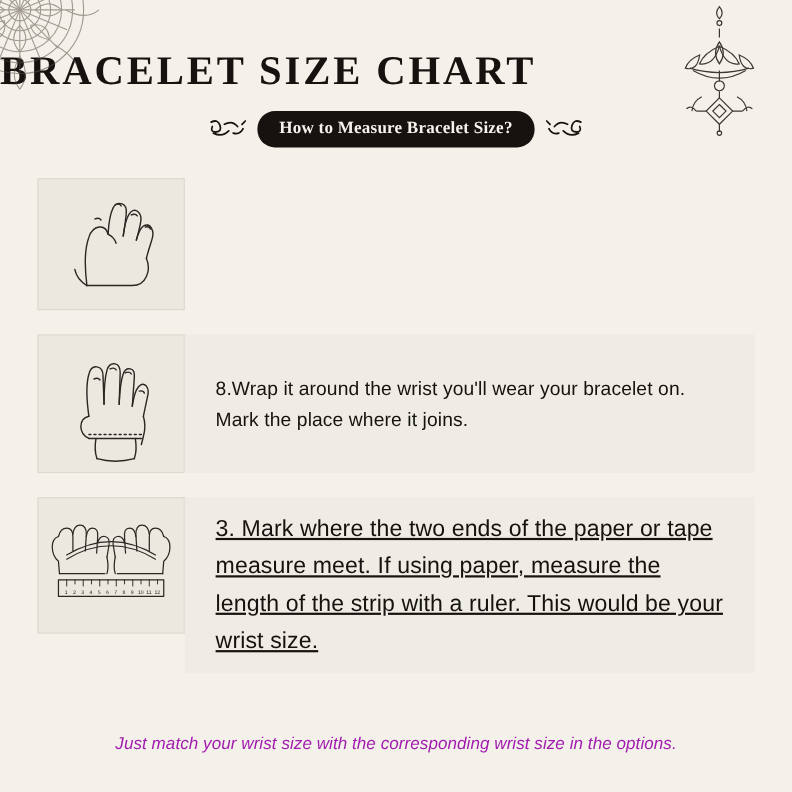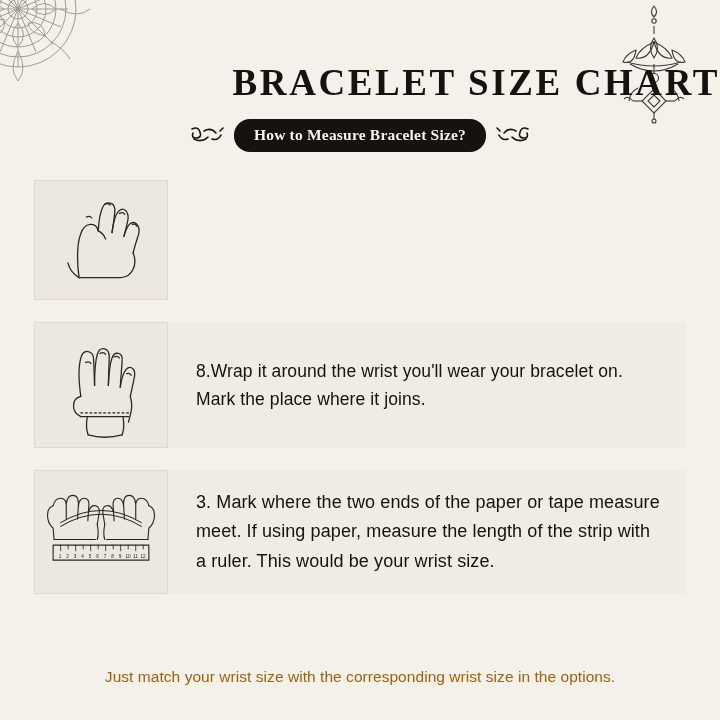--- a/index.html
+++ b/index.html
@@ -33,22 +33,22 @@
     right: 24px;
     top: 2px;
     width: 84px;
     height: 122px;
     opacity: .85;
     pointer-events: none;
   }
 
   
   .header {
-    padding-top: 64px;
-    text-align: right;
+    padding-top: 46px;
+    text-align: left;
   }
   .title {
     font-family: "Liberation Serif", serif;
     font-size: 37px;
     letter-spacing: 2.6px;
     font-weight: 700;
     color: #16120f;
     margin: 0;
     line-height: 1;
   }
@@ -106,32 +106,33 @@
     display: flex;
     align-items: center;
     padding: 12px 24px 12px 28px;
   }
   .step-text {
     font-size: 17.5px;
     line-height: 1.62;
     color: #15120f;
     letter-spacing: .1px;
   }
-  .step-3 .step-text { font-size: 18px; }
+  .step-3 .step-text { font-size: 21px; text-decoration: underline; }
 
   
   .footer {
     position: absolute;
     left: 0;
     right: 0;
     bottom: 34px;
     text-align: center;
     font-size: 15.5px;
-    color: #a16207;
+    color: #a21caf;
     letter-spacing: .05px;
+    font-style: italic;
   }
 
   svg { display: block; }
 </style>
 </head>
 <body>
 
 <div class="mandala-tl">
   <svg viewBox="0 0 150 150" width="150" height="150">
     <g stroke="#5a5248" stroke-width="1" fill="none">

